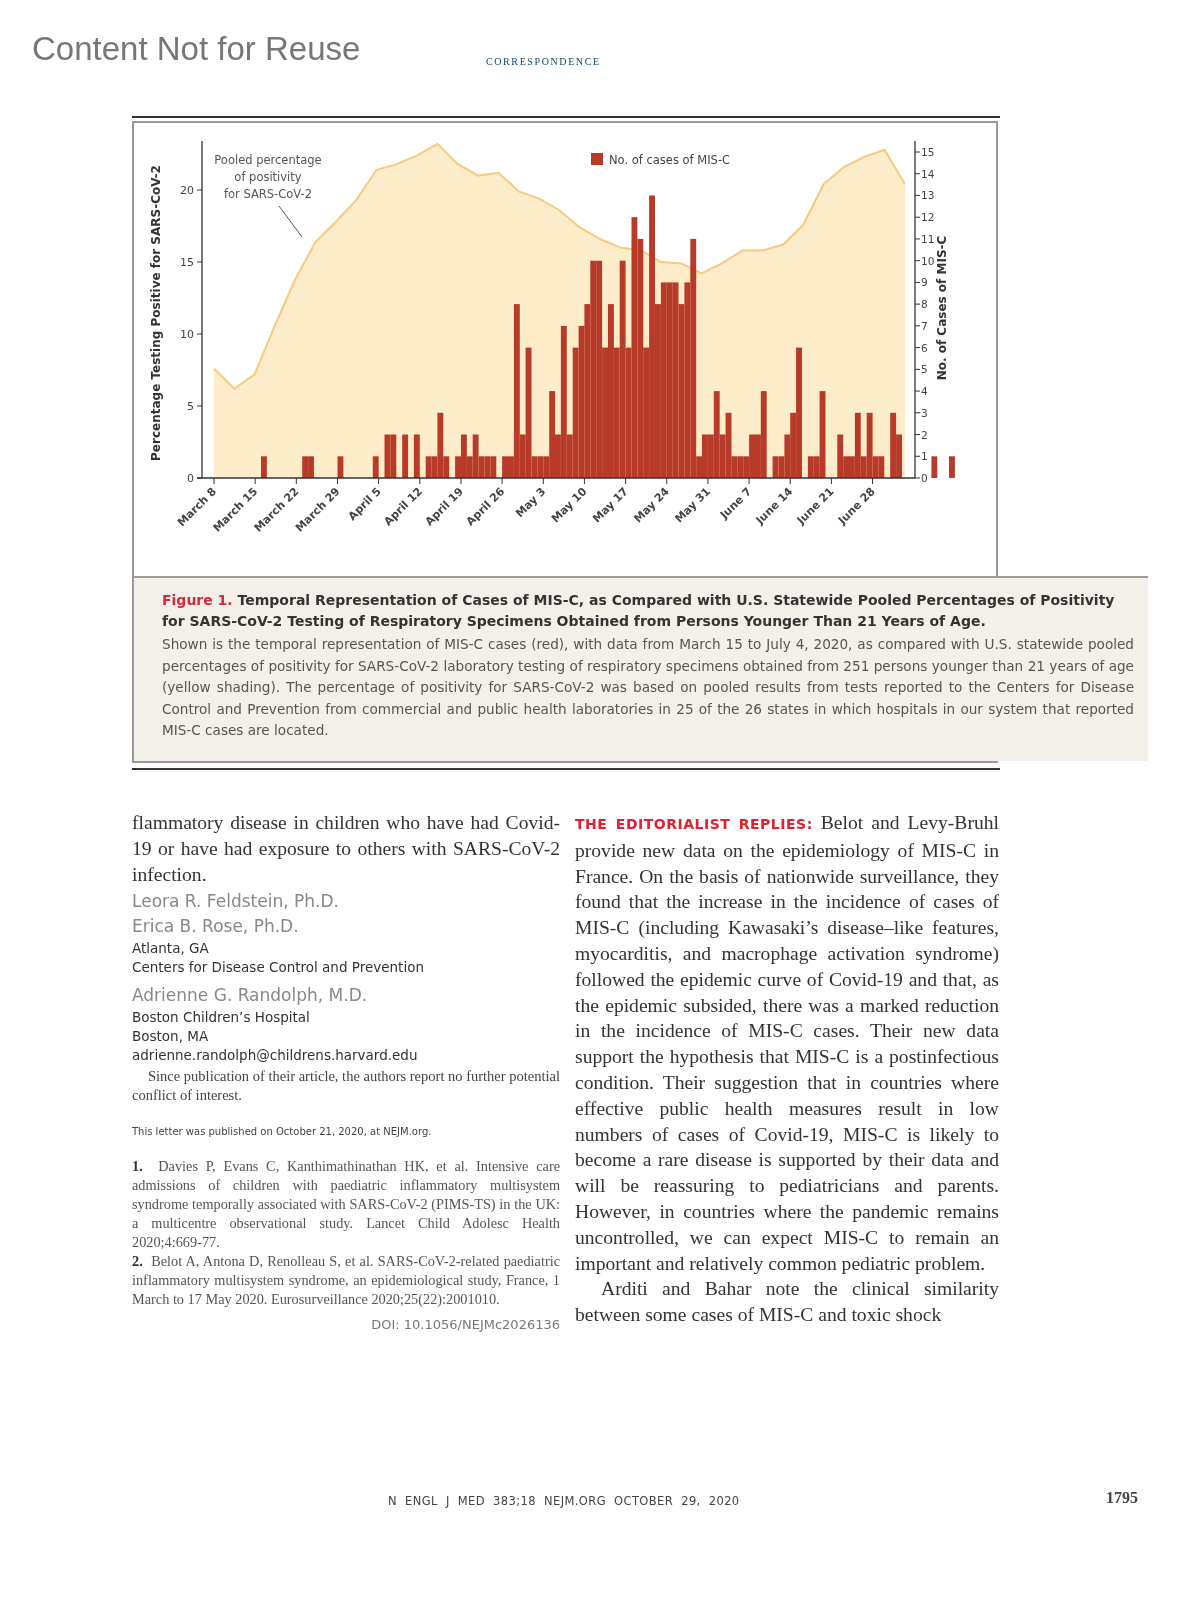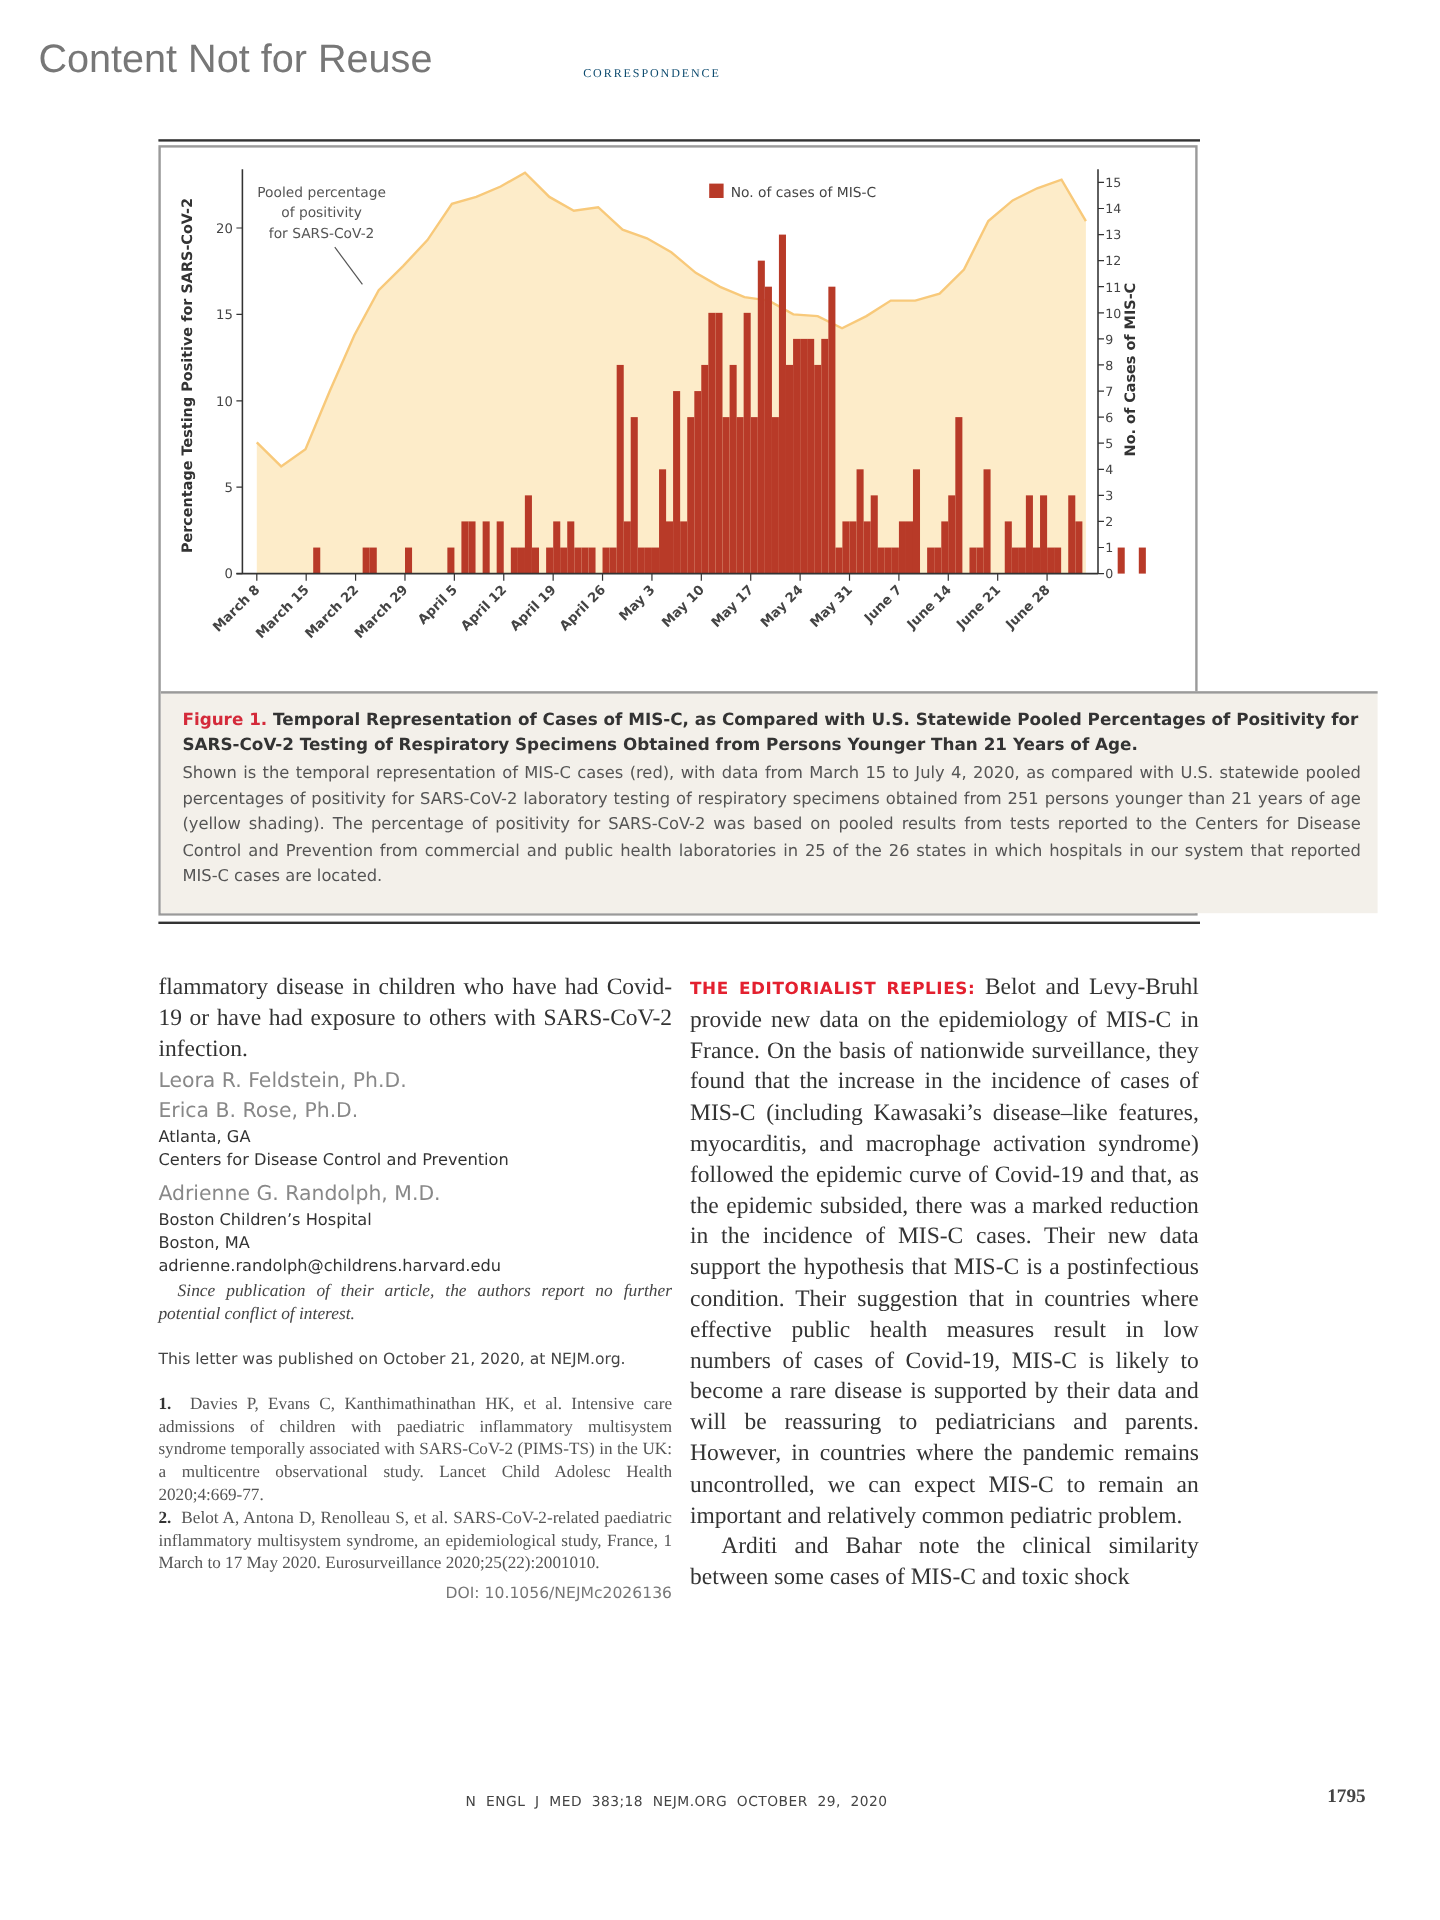--- a/index.html
+++ b/index.html
@@ -2,31 +2,31 @@
 <html><head>
 <meta charset="utf-8">
 <style>
   html, body { margin:0; padding:0; background:#ffffff; }
   body { width:1200px; height:1600px; position:relative; overflow:hidden; font-family:"Liberation Serif", serif; color:#333; }
   .watermark { position:absolute; left:32px; top:30px; font-family:"Liberation Sans", sans-serif; font-size:33px; color:#777; }
   .running-head { position:absolute; left:486px; top:53px; font-family:"Liberation Serif", serif; font-size:14px; letter-spacing:1.6px; color:#0c4a6e; font-variant:small-caps; text-transform:lowercase; }
   .rule { position:absolute; left:132px; width:868px; height:2px; background:#333; }
   .figure-frame { position:absolute; left:132px; top:121px; width:866px; height:642px; border:2px solid #9a9a9a; box-sizing:border-box; background:#fff; }
   .chart-svg { position:absolute; left:0; top:0; }
-  .caption { position:absolute; left:0; top:453px; width:1014px; height:185px; background:#f3f0ea; border-top:2px solid #9a9a9a; box-sizing:border-box; padding:12px 14px 0 18px; font-family:"DejaVu Sans", sans-serif; }
+  .caption { position:absolute; left:0; top:453px; width:1014px; height:185px; background:#f3f0ea; border-top:2px solid #9a9a9a; box-sizing:border-box; padding:12px 14px 0 28px; font-family:"DejaVu Sans", sans-serif; }
   .caption-title { font-size:14px; font-weight:bold; color:#333; line-height:21px; }
   .caption-label { color:#d42a3a; }
   .caption-body { font-size:13.6px; color:#555; line-height:21.5px; margin-top:2px; text-align:justify; }
   .col-left { position:absolute; left:132px; top:810px; width:428px; }
   .col-right { position:absolute; left:575px; top:810px; width:424px; }
   .body-text { font-family:"Liberation Serif", serif; font-size:19.6px; line-height:25.8px; color:#333; text-align:justify; margin:0; }
   .author { font-family:"DejaVu Sans", sans-serif; font-size:17px; color:#888; line-height:25px; }
   .affil { font-family:"DejaVu Sans", sans-serif; font-size:13.5px; color:#333; line-height:19px; }
-  .small-serif { font-family:"Liberation Serif", serif; font-size:14.5px; color:#444; line-height:18.5px; text-align:justify;font-style:italic; }
-  .published { font-family:"DejaVu Sans", sans-serif; font-size:13px; color:#444; margin-top:22px; }
+  .small-serif { font-family:"Liberation Serif", serif; font-size:14.5px; color:#444; line-height:18.5px; text-align:justify; }
+  .published { font-family:"DejaVu Sans", sans-serif; font-size:10px; color:#444; margin-top:22px; }
   .refs { margin-top:20px; }
   .ref { font-family:"Liberation Serif", serif; font-size:14.3px; color:#555; line-height:19px; text-align:justify; }
   .ref b { color:#333; }
   .doi { font-family:"DejaVu Sans", sans-serif; font-size:13px; color:#777; margin-top:8px;text-align:right; }
   .reply-label { font-family:"DejaVu Sans", sans-serif; font-weight:bold; color:#e3202f; font-size:14px; letter-spacing:0.5px; }
   .footer { position:absolute; left:388px; top:1494px; font-family:"DejaVu Sans", sans-serif; font-size:11.5px; color:#444; letter-spacing:0.4px; word-spacing:4px; }
   .page-num { position:absolute; left:1106px; top:1489px; font-family:"Liberation Serif", serif; font-size:16px; font-weight:bold; color:#444; }
 </style>
 </head>
 <body>

